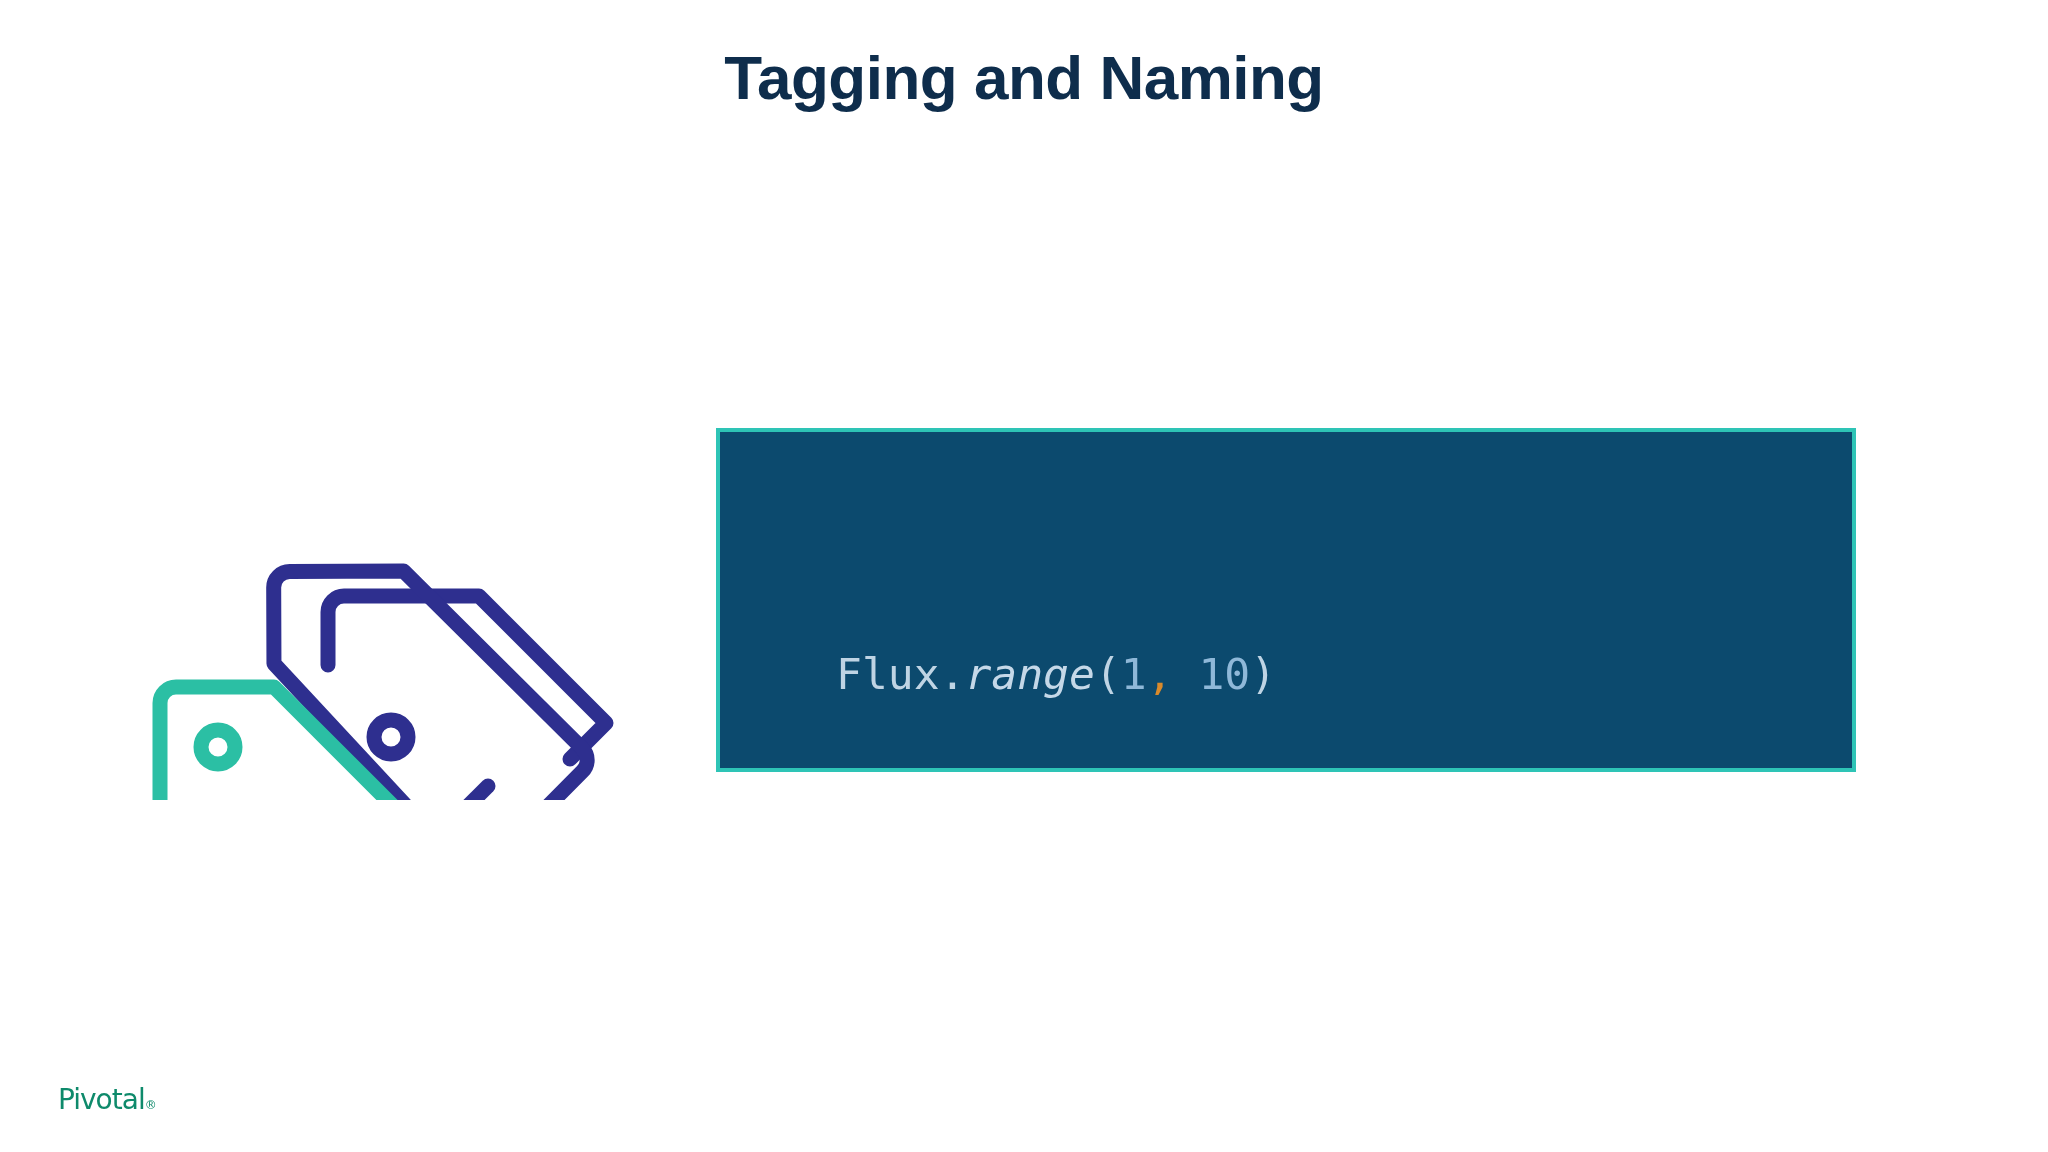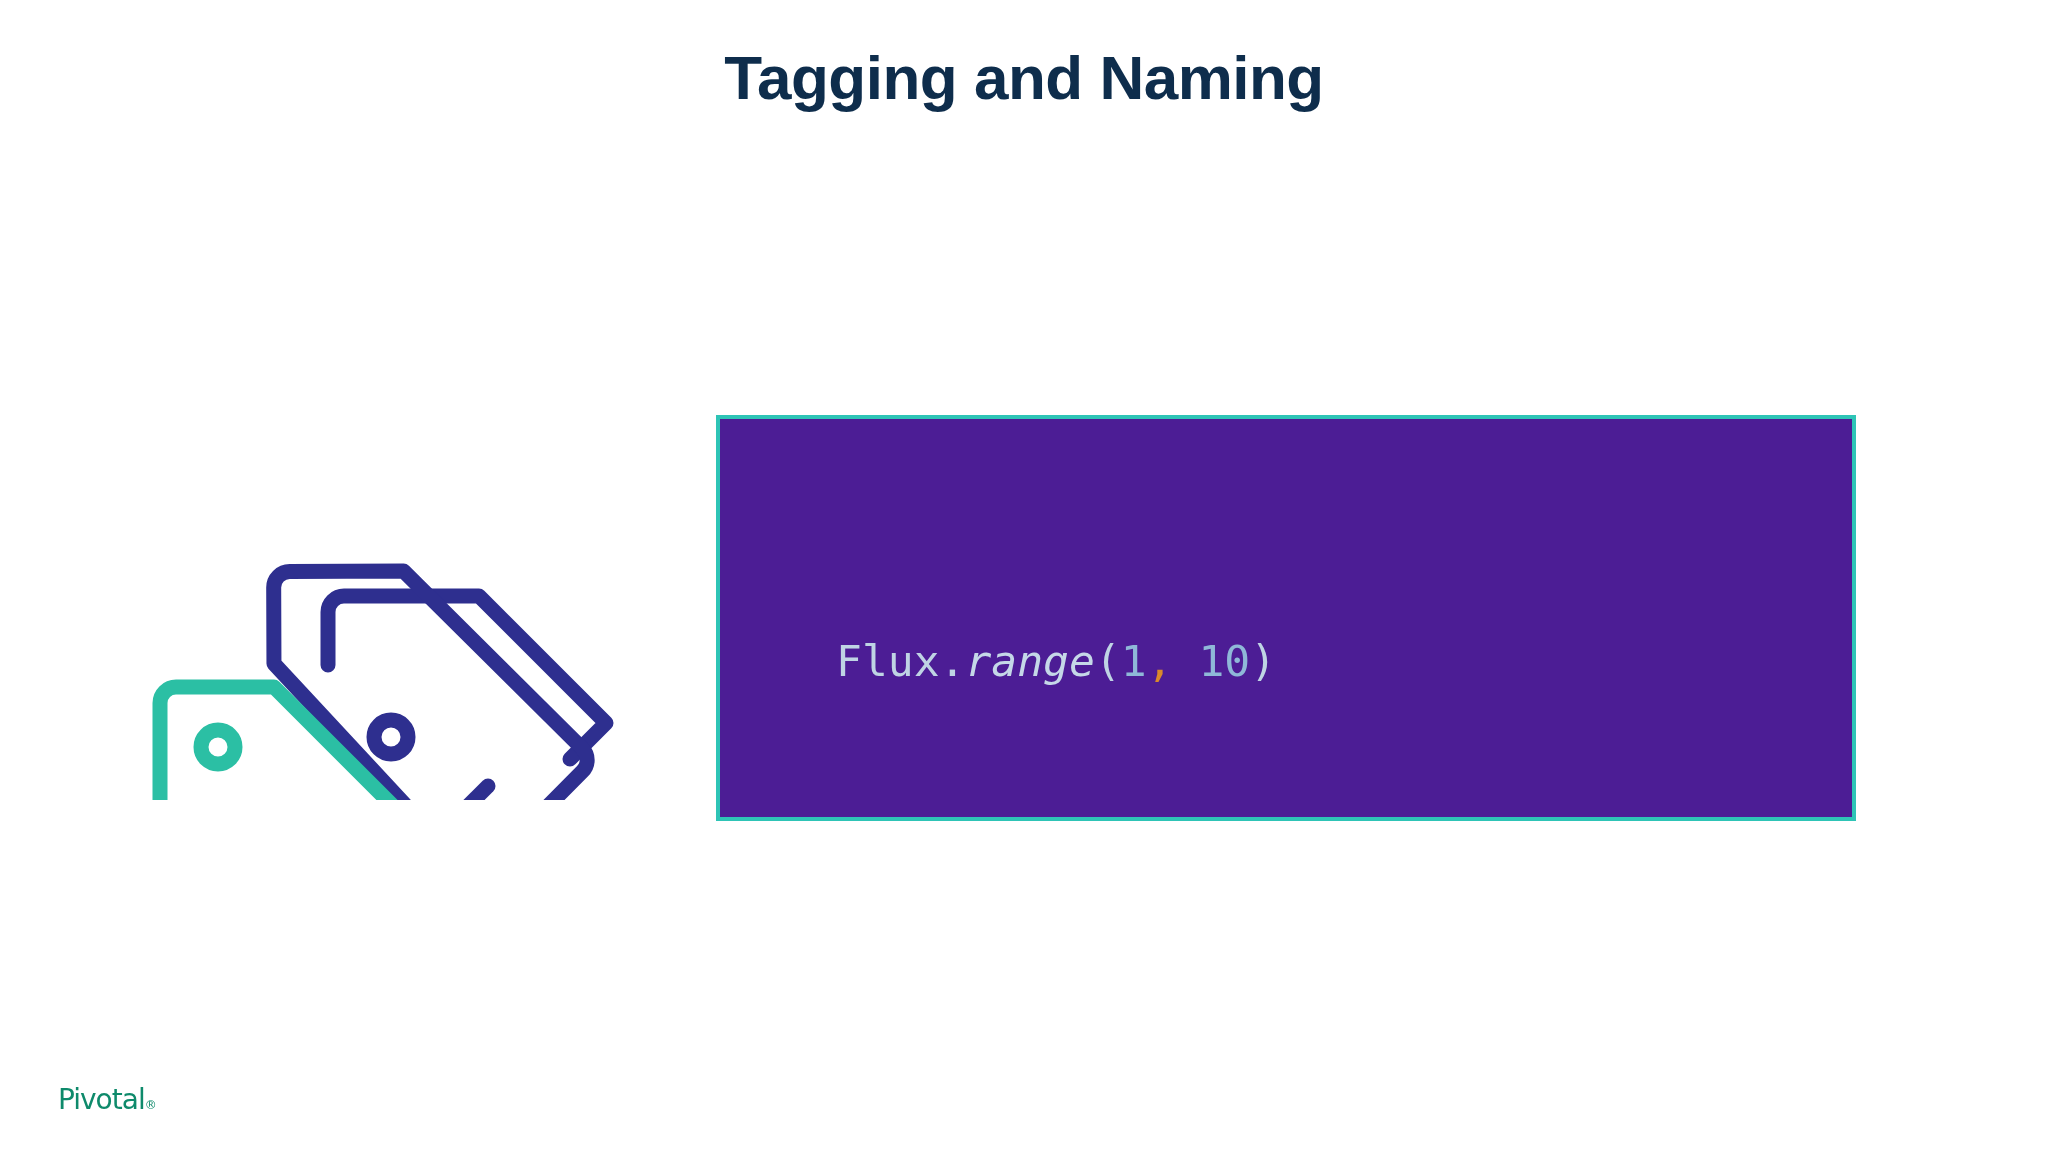--- a/index.html
+++ b/index.html
@@ -38,25 +38,25 @@
     top: 300px;
     width: 500px;
     height: 500px;
   }
   #tag-artwork svg { display: block; width: 500px; height: 500px; }
 
   
   #code-block {
     position: absolute;
     left: 716px;
-    top: 415px;
+    top: 428px;
     width: 1140px;
-    height: 406px;
+    height: 344px;
     box-sizing: border-box;
-    background: #4c1d95;
+    background: #0c4a6e;
     border: 4px solid #2EC4B6;
     overflow: hidden;
   }
   #code-block .code-inner {
     position: absolute;
     left: 116px;
     top: 85px;
     font-family: "DejaVu Sans Mono", "Liberation Mono", monospace;
     font-size: 43px;
     line-height: 63px;

